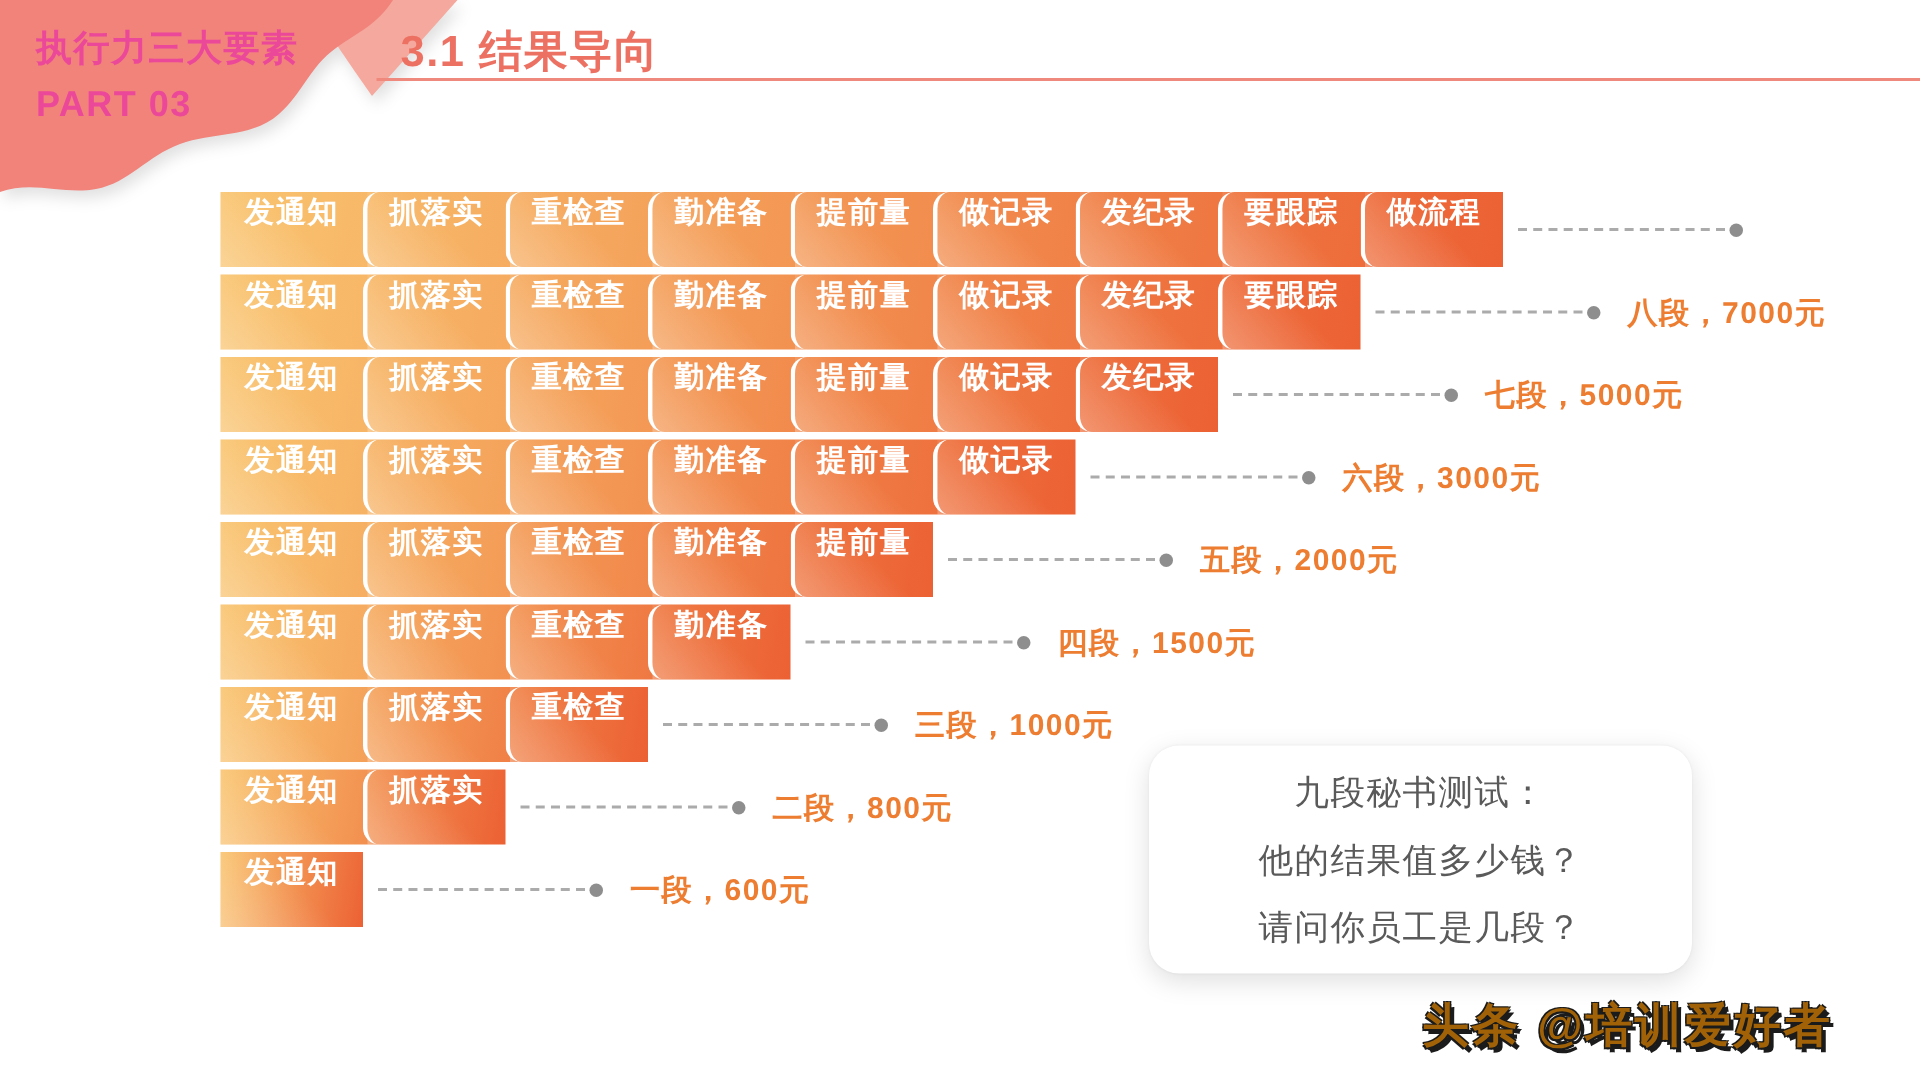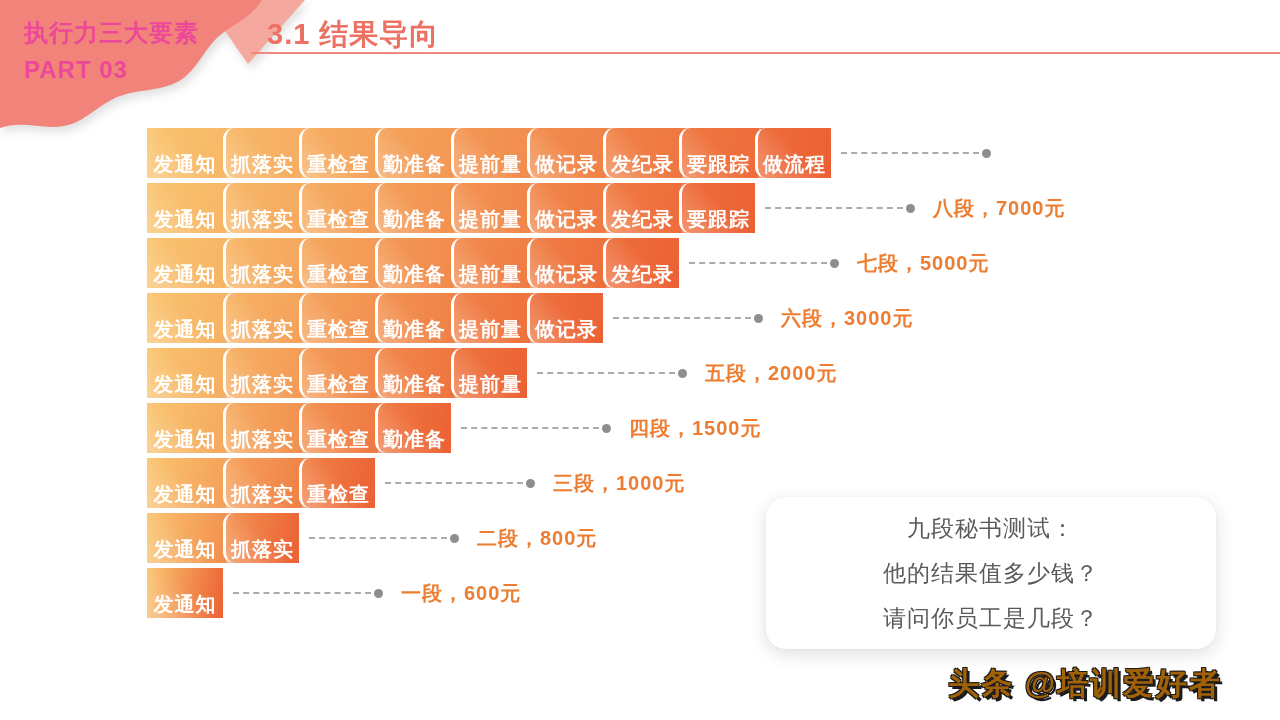--- a/index.html
+++ b/index.html
@@ -14,32 +14,32 @@
   .badge-text{position:absolute;left:24px;top:14px;color:#ec4899;font-weight:700;
     font-size:24px;line-height:37px;letter-spacing:1px;}
   
   .header-title{position:absolute;left:267px;top:15px;font-size:29px;font-weight:700;
     color:#EC7163;letter-spacing:1px;}
   .header-rule{position:absolute;left:251px;top:52px;width:1029px;height:2px;background:#F0897D;}
   
   .staircase{position:absolute;left:147px;top:128px;}
   .row{display:flex;align-items:center;height:50px;margin-bottom:5px;}
   .bar{display:flex;height:50px;background:linear-gradient(100deg,var(--bar-light),var(--bar-dark));}
-  .cell{position:relative;width:76px;height:50px;box-sizing:border-box;
-    display:flex;align-items:flex-end;justify-content:center;}
+  .cell{position:relative;width:95px;height:50px;box-sizing:border-box;
+    display:flex;align-items:flex-start;justify-content:center;}
   .cell + .cell{border-left:3px solid #ffffff;border-radius:11px;}
   .cell::before{content:"";position:absolute;inset:0;
     background:linear-gradient(45deg,rgba(255,255,255,0.28) 0%,rgba(255,255,255,0) 55%);}
   .cell span{position:relative;color:#ffffff;font-weight:700;font-size:20px;letter-spacing:1px;}
   .dash{width:138px;height:0;border-top:2px dashed #ABABAB;margin-left:10px;}
   .dot{width:9px;height:9px;border-radius:50%;background:#8E8E8E;margin-left:3px;flex:none;}
   .grade-label{margin-left:18px;font-size:20px;font-weight:700;color:var(--label-orange);
     letter-spacing:1px;white-space:nowrap;}
   
-  .bubble{position:absolute;left:766px;top:497px;width:450px;height:152px;background:#ffffff;
+  .bubble{position:absolute;left:766px;top:497px;width:362px;height:152px;background:#ffffff;
     border-radius:20px;box-shadow:0 5px 18px rgba(0,0,0,0.13),0 0 2px rgba(0,0,0,0.05);
     display:flex;flex-direction:column;justify-content:center;align-items:center;text-align:center;}
   .bubble p{margin:0;font-size:23px;line-height:45px;color:#5a5a5a;letter-spacing:1px;}
   
   .watermark{position:absolute;left:0;top:663px;width:1222px;text-align:right;
     font-size:31px;font-weight:700;letter-spacing:2px;color:#a16207;
     text-shadow:3px 3px 0 #1b1b1b,-1px -1px 0 #1b1b1b,1px -1px 0 #1b1b1b,
                 -1px 1px 0 #1b1b1b,1px 1px 0 #1b1b1b;}
 </style>
 </head>

